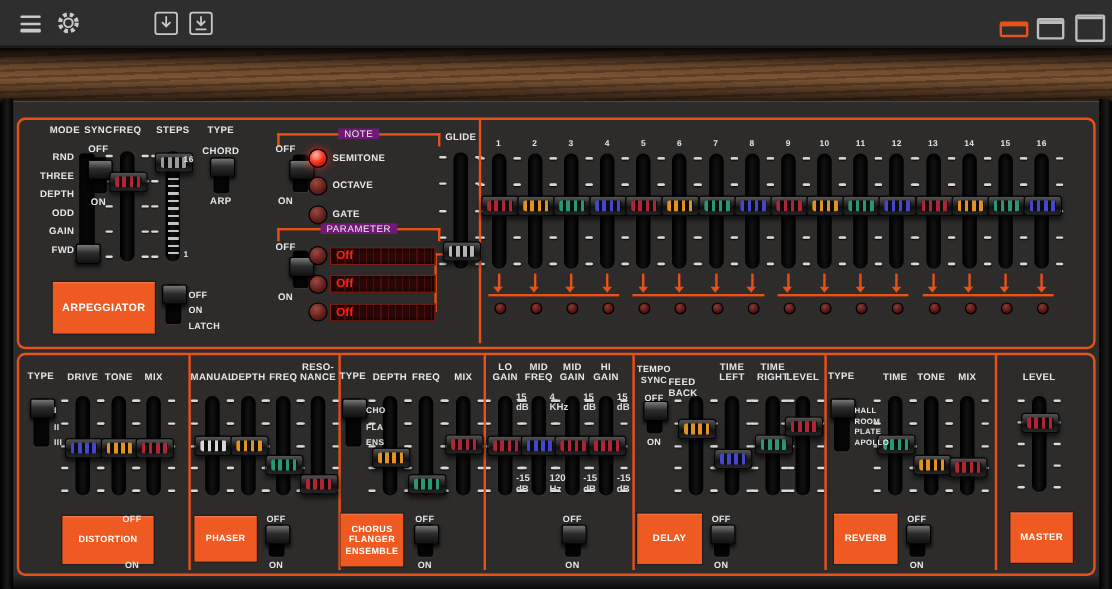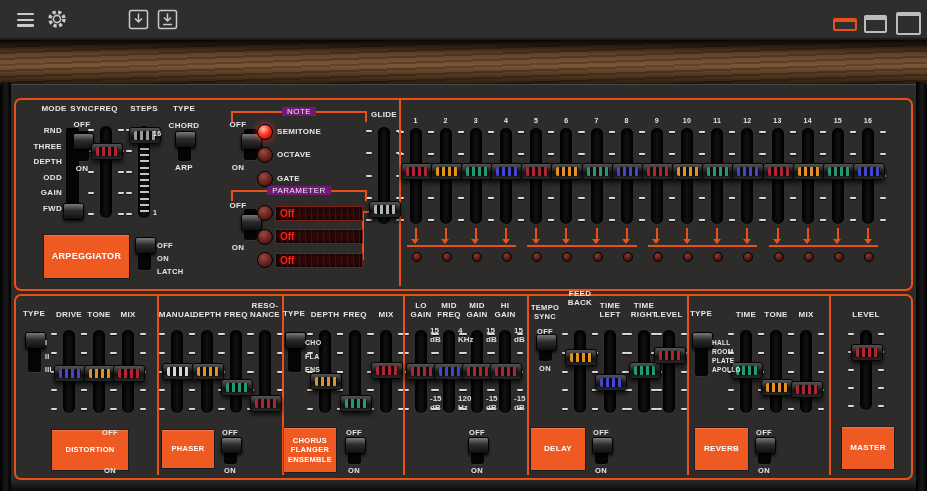--- a/index.html
+++ b/index.html
@@ -885,21 +885,21 @@
       <div class="stripe"></div>
     </div>
     <div class="side-lbl" style="left: 514px; top: 326px; width: 18px; text-align: left; font-size: 8px; line-height: 9px;">15
 dB</div>
     <div class="side-lbl" style="left: 514px; top: 394px; width: 18px; text-align: left; font-size: 8px; line-height: 9px;">-15
 dB</div>
     <div class="lbl" style="left: 462px; top: 428px; width: 30px; text-align: center; font-size: 7.5px; line-height: 9px;">OFF</div>
     <div class="swtrack" style="left: 470.5px; top: 437px; width: 13px; height: 27px;"></div>
     <div class="swcap" style="left: 467.5px; top: 437px;"></div>
     <div class="lbl" style="left: 462px; top: 466px; width: 30px; text-align: center; font-size: 7.5px; line-height: 9px;">ON</div>
-    <div class="lbl" style="left: 557px; top: 289px; width: 46px; text-align: center; font-size: 8px; line-height: 9px;">FEED
+    <div class="lbl" style="left: 557px; top: 314px; width: 46px; text-align: left; font-size: 8px; line-height: 9px;">FEED
 BACK</div>
     <div class="ticks" style="left: 562px; top: 333px; height: 77px;">
       <div class="tick"></div>
       <div class="tick"></div>
       <div class="tick"></div>
       <div class="tick"></div>
       <div class="tick"></div>
     </div>
     <div class="ticks" style="left: 592px; top: 333px; height: 77px;">
       <div class="tick"></div>

